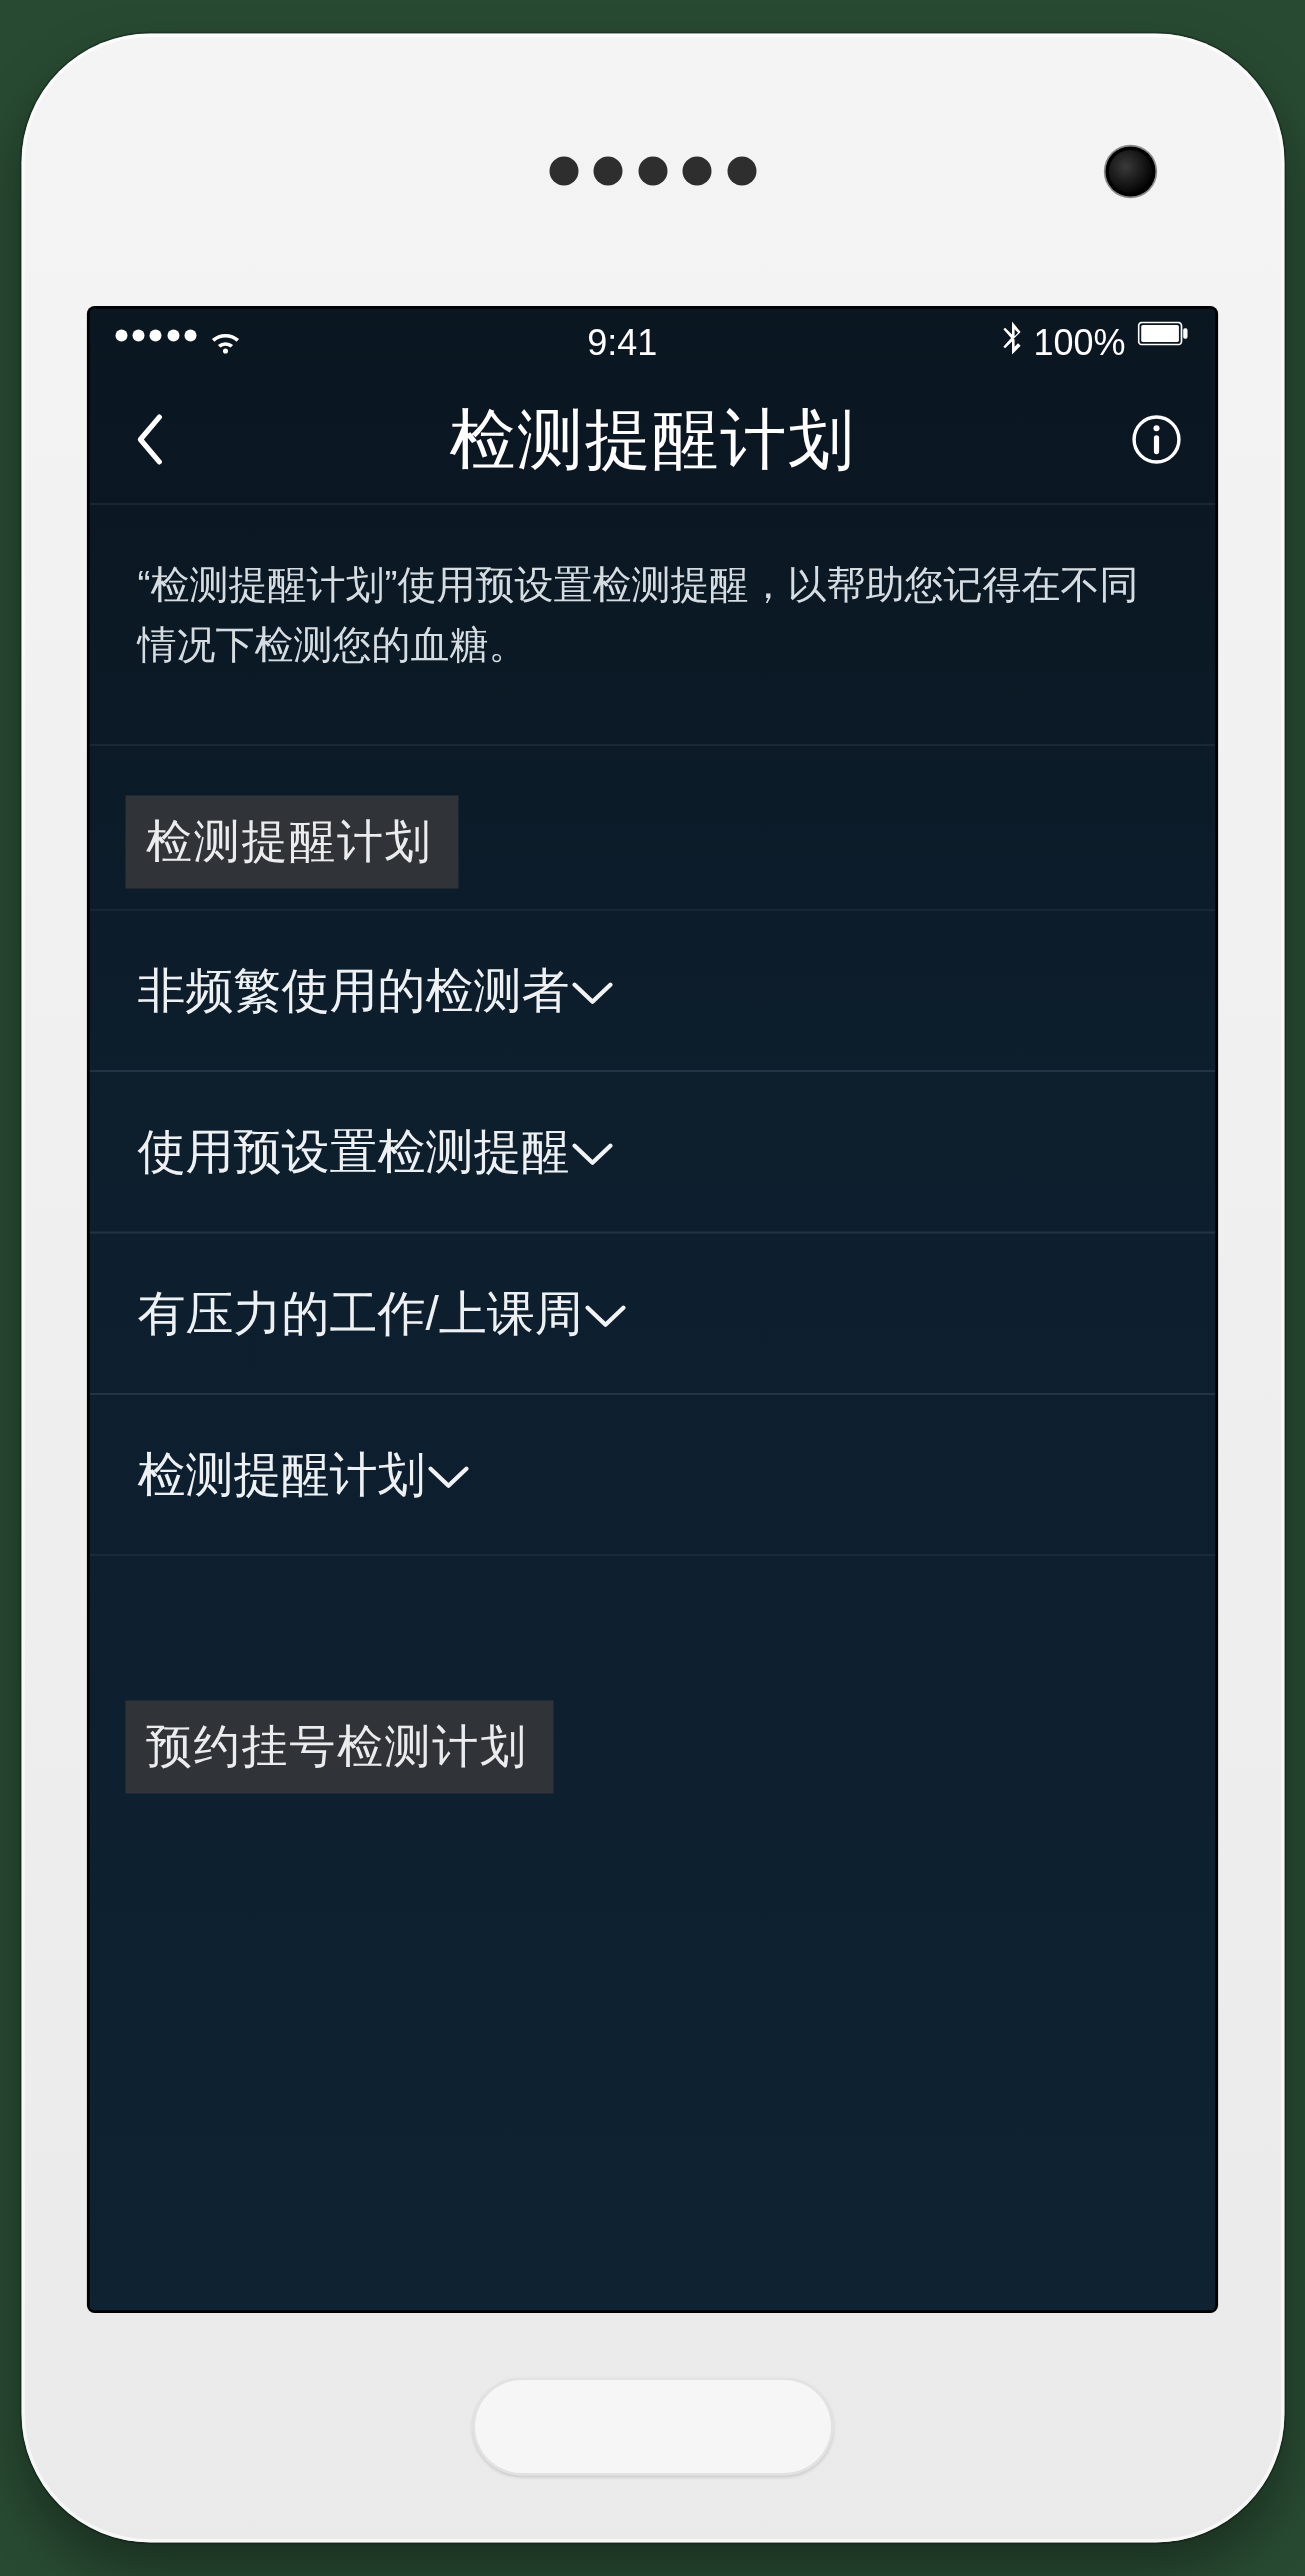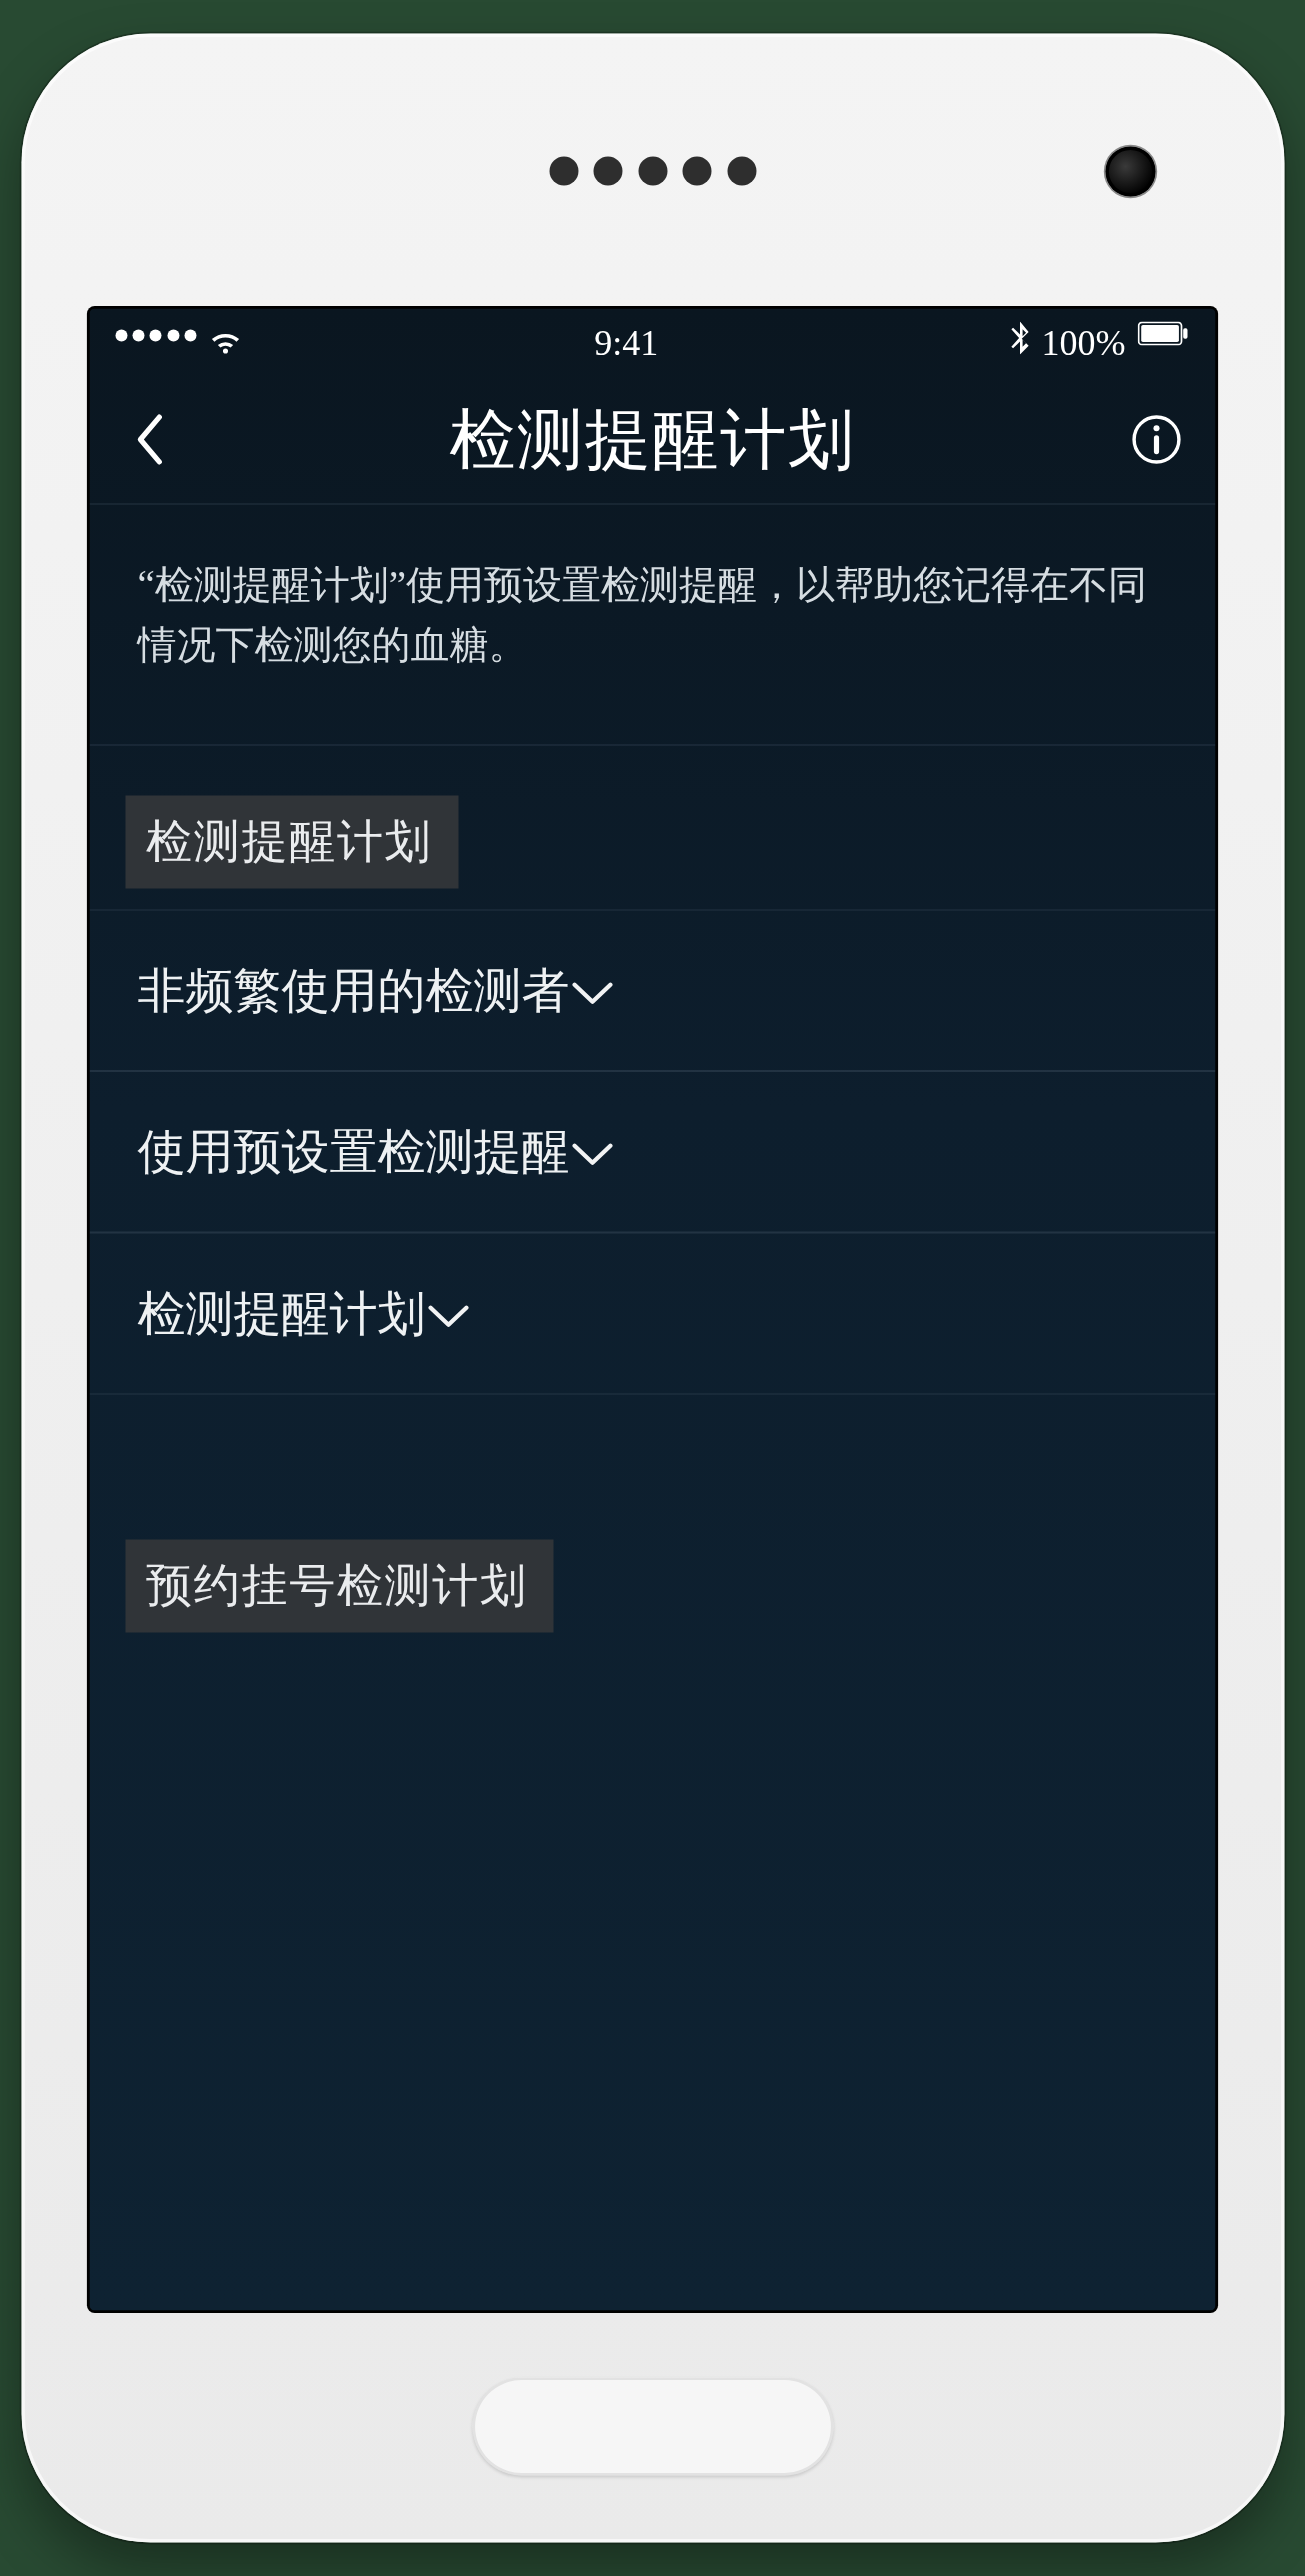--- a/index.html
+++ b/index.html
@@ -59,21 +59,20 @@
   .screen {
     width: 1126px;
     height: 2002px;
     background: #000;
     border-radius: 5.2px;
     overflow: hidden;
     position: relative;
     display: flex;
     flex-direction: column;
     box-shadow: 0 0 0 2.6px #000;
-    font-family: Liberation Serif, serif;
   }
 
   .app {
     flex: 1;
     background: linear-gradient(180deg, #0a1620 0%, #0d1e2d 40%, #0e2232 100%);
     color: #e6e8ea;
     display: flex;
     flex-direction: column;
     font-weight: 300;
   }
@@ -254,20 +253,28 @@
 
         <div class="row">
           <span>使用预设置检测提醒</span>
           <span class="chevron">
             <svg width="46" height="27.5" viewBox="0 0 54 32">
                 <path d="M6 6l21 20L48 6" fill="none" stroke="#fff" stroke-width="5" stroke-linecap="round" stroke-linejoin="round"></path>
               </svg>
           </span>
         </div>
 
+        <div class="row">
+          <span>有压力的工作/上课周</span>
+          <span class="chevron">
+            <svg width="46" height="27.5" viewBox="0 0 54 32">
+                <path d="M6 6l21 20L48 6" fill="none" stroke="#fff" stroke-width="5" stroke-linecap="round" stroke-linejoin="round"></path>
+              </svg>
+          </span>
+        </div>
 
         <div class="row">
           <span>检测提醒计划</span>
           <span class="chevron">
             <svg width="46" height="27.5" viewBox="0 0 54 32">
                 <path d="M6 6l21 20L48 6" fill="none" stroke="#fff" stroke-width="5" stroke-linecap="round" stroke-linejoin="round"></path>
               </svg>
           </span>
         </div>
       </div>

